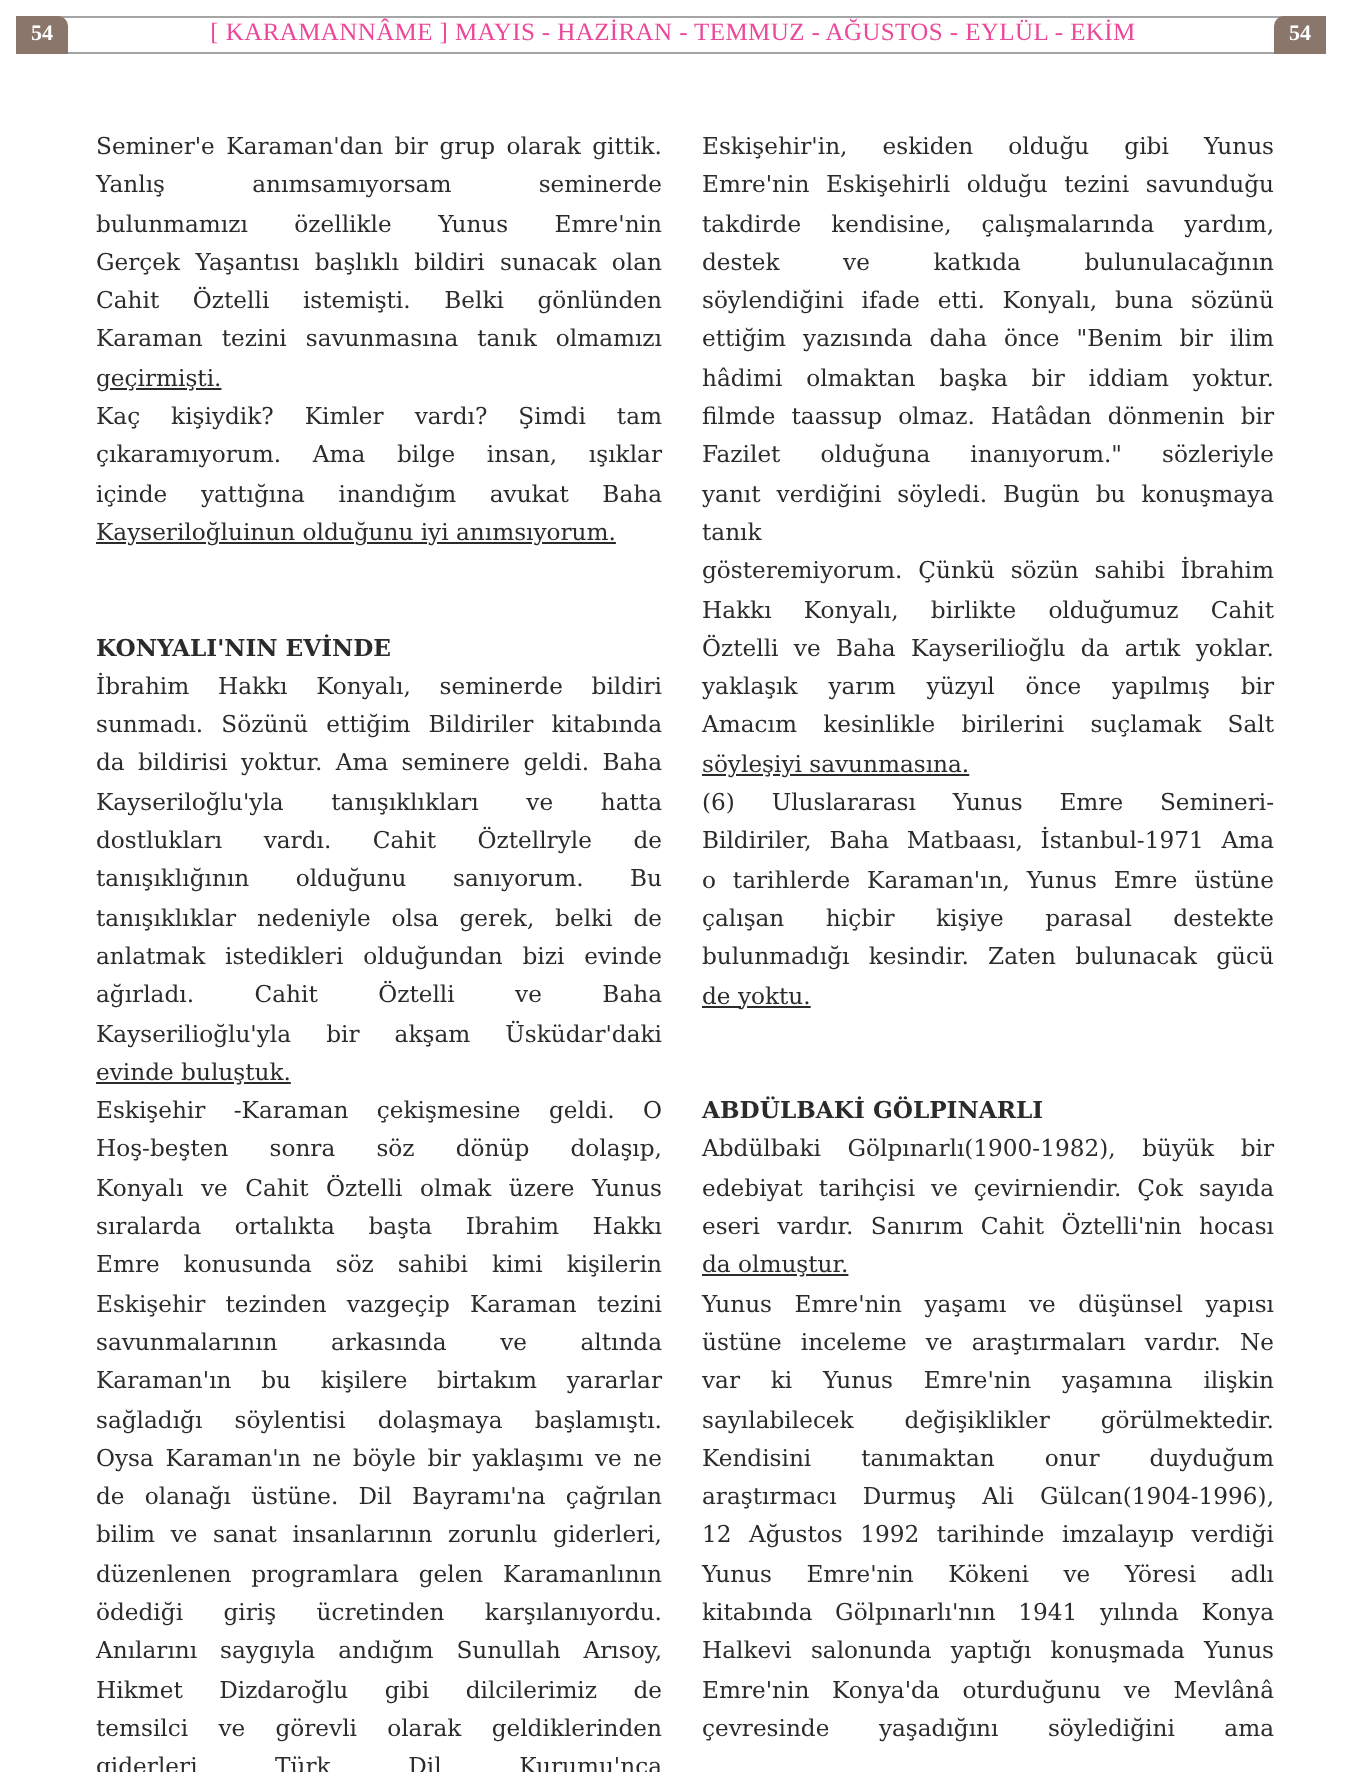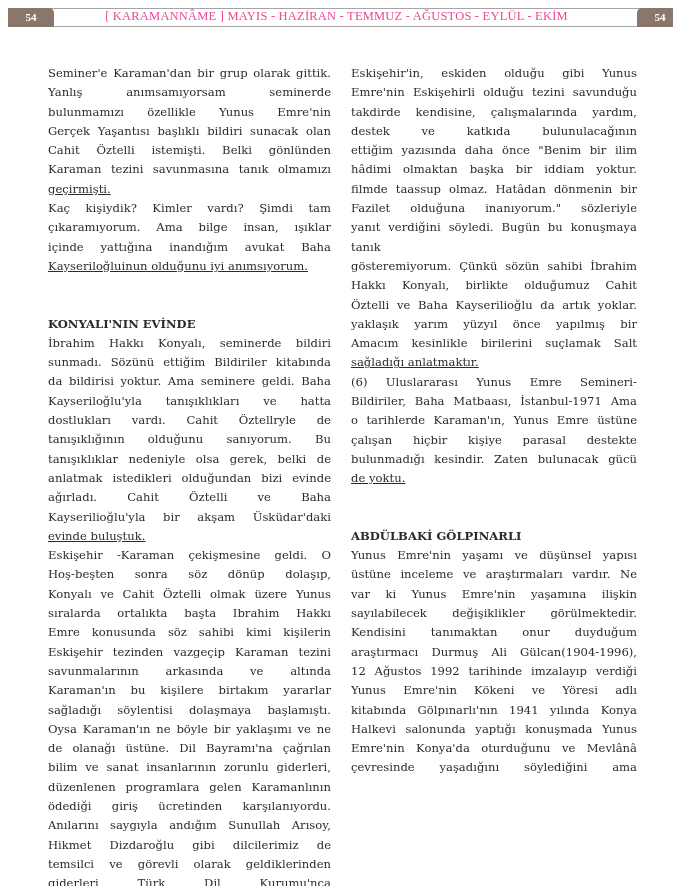--- a/index.html
+++ b/index.html
@@ -1,18 +1,18 @@
 <!DOCTYPE html>
 <html><head>
 <meta charset="utf-8">
 <style>
   html, body { margin: 0; padding: 0; background: #ffffff; }
   body { width: 673px; height: 886px; position: relative; overflow: hidden; font-family: "DejaVu Serif", serif; color: #2b2b2b; }
   .header { position: absolute; left: 8px; top: 8px; width: 651px; height: 17px; border-top: 1px solid #a5a5a5; border-bottom: 1px solid #a5a5a5; }
-  .page-badge { position: absolute; top: 8px; height: 19px; width: 46px; background: #8a766b; color: #fff; font-family: "Liberation Serif", serif; font-size: 11px; font-weight: bold; line-height: 19px; text-align: center; }
+  .page-badge { position: absolute; top: 8px; height: 19px; width: 26px; background: #8a766b; color: #fff; font-family: "Liberation Serif", serif; font-size: 11px; font-weight: bold; line-height: 19px; text-align: center; }
   .badge-left { left: 8px; border-top-right-radius: 5px; }
   .badge-right { left: 637px; border-top-left-radius: 5px; }
   .header-title { position: absolute; left: 0; right: 0; top: 9px; text-align: center; font-family: "Liberation Serif", serif; font-size: 12.5px; color: #ec4899; letter-spacing: 0.2px; }
   .col { position: absolute; top: 64px; width: 283px; font-size: 11.6px; line-height: 19.3px; text-align: justify; }
   .col-left { left: 48px; }
   .col-right { left: 351px; width: 286px; }
   .col p { margin: 0; }
   .col .line { display: block; text-align: justify; text-align-last: justify; white-space: nowrap; }
   .col .last { text-align-last: left; text-decoration: underline; }
   .heading { font-weight: bold; font-size: 11.6px; margin-top: 19px !important; }
@@ -79,43 +79,50 @@
     </p>
 
 </div>
 
 <div class="col col-right">
   <p>
       <span class="line">Eskişehir'in, eskiden olduğu gibi Yunus</span>
       <span class="line">Emre'nin Eskişehirli olduğu tezini savunduğu</span>
       <span class="line">takdirde kendisine, çalışmalarında yardım,</span>
       <span class="line">destek ve katkıda bulunulacağının</span>
+      <span class="line">söylendiğini ifade etti. Konyalı, buna sözünü</span>
       <span class="line">ettiğim yazısında daha önce "Benim bir ilim</span>
       <span class="line">hâdimi olmaktan başka bir iddiam yoktur.</span>
       <span class="line">filmde taassup olmaz. Hatâdan dönmenin bir</span>
       <span class="line">Fazilet olduğuna inanıyorum." sözleriyle</span>
       <span class="line">yanıt verdiğini söyledi. Bugün bu konuşmaya</span>
       <span class="line">tanık</span>
       <span class="line">gösteremiyorum. Çünkü sözün sahibi İbrahim</span>
       <span class="line">Hakkı Konyalı, birlikte olduğumuz Cahit</span>
       <span class="line">Öztelli ve Baha Kayserilioğlu da artık yoklar.</span>
       <span class="line">yaklaşık yarım yüzyıl önce yapılmış bir</span>
       <span class="line">Amacım kesinlikle birilerini suçlamak Salt</span>
-      <span class="line last">sağladığı anlatmaktır.</span>
+      <span class="line last">söyleşiyi savunmasına.</span>
     </p>
   <p>
       <span class="line">(6) Uluslararası Yunus Emre Semineri-</span>
       <span class="line">Bildiriler, Baha Matbaası, İstanbul-1971 Ama</span>
       <span class="line">o tarihlerde Karaman'ın, Yunus Emre üstüne</span>
       <span class="line">çalışan hiçbir kişiye parasal destekte</span>
       <span class="line">bulunmadığı kesindir. Zaten bulunacak gücü</span>
       <span class="line last">de yoktu.</span>
     </p>
   <div class="gap"></div>
   <p class="heading" style="margin-top:0">ABDÜLBAKİ GÖLPINARLI</p>
+  <p>
+      <span class="line">Abdülbaki Gölpınarlı(1900-1982), büyük bir</span>
+      <span class="line">edebiyat tarihçisi ve çevirniendir. Çok sayıda</span>
+      <span class="line">eseri vardır. Sanırım Cahit Öztelli'nin hocası</span>
+      <span class="line last">da olmuştur.</span>
+    </p>
   <p>
       <span class="line">Yunus Emre'nin yaşamı ve düşünsel yapısı</span>
       <span class="line">üstüne inceleme ve araştırmaları vardır. Ne</span>
       <span class="line">var ki Yunus Emre'nin yaşamına ilişkin</span>
       <span class="line">sayılabilecek değişiklikler görülmektedir.</span>
       <span class="line">Kendisini tanımaktan onur duyduğum</span>
       <span class="line">araştırmacı Durmuş Ali Gülcan(1904-1996),</span>
       <span class="line">12 Ağustos 1992 tarihinde imzalayıp verdiği</span>
       <span class="line">Yunus Emre'nin Kökeni ve Yöresi adlı</span>
       <span class="line">kitabında Gölpınarlı'nın 1941 yılında Konya</span>

